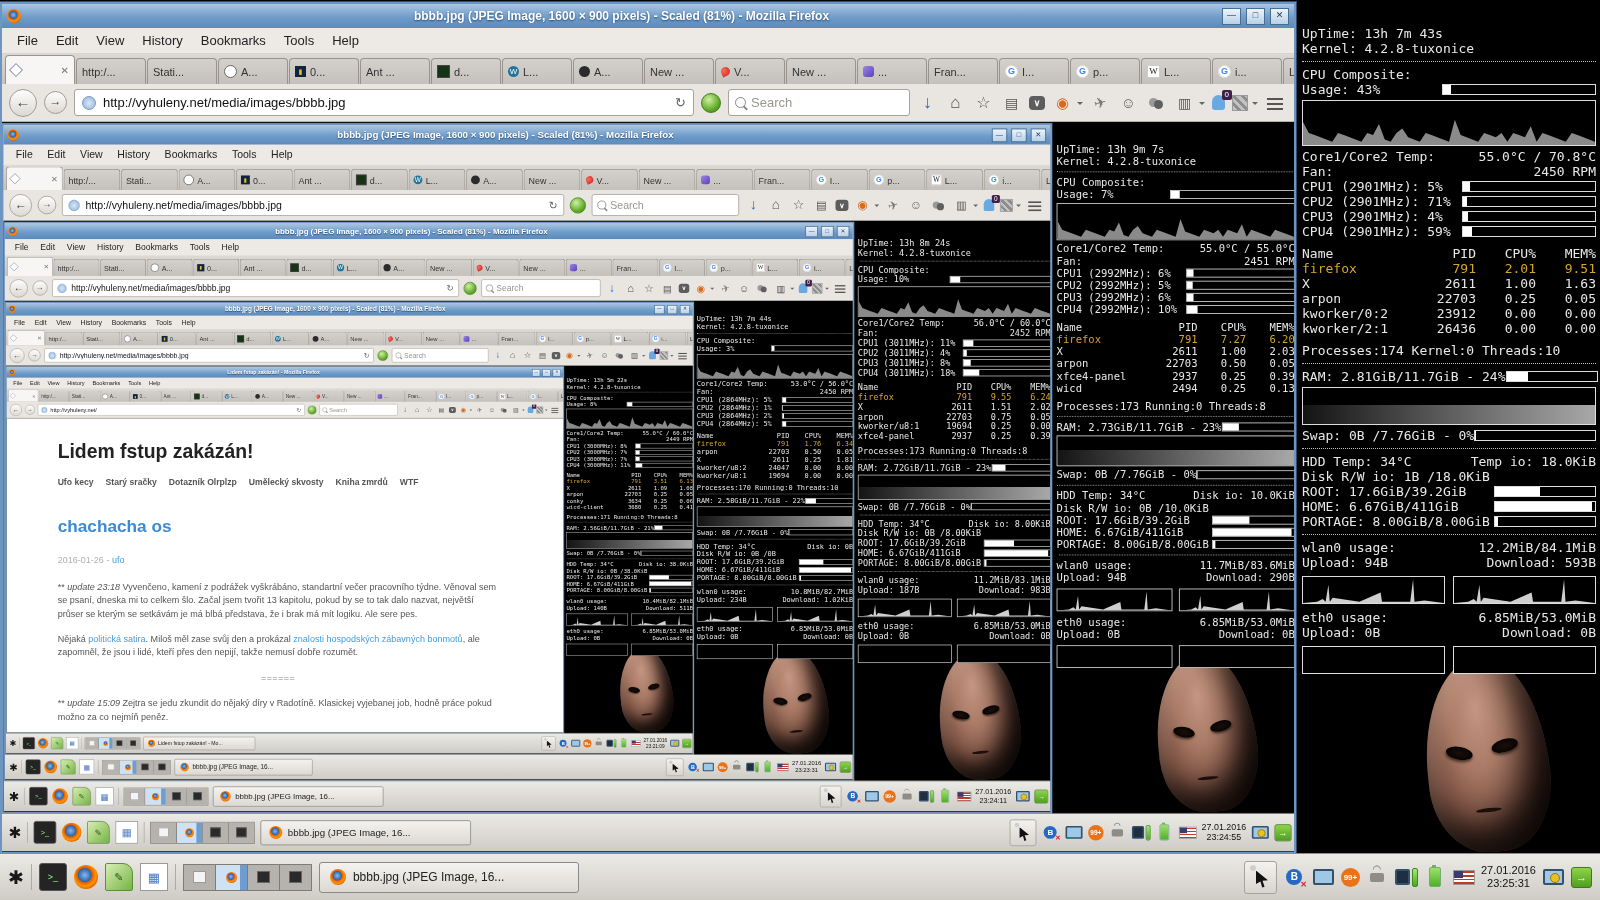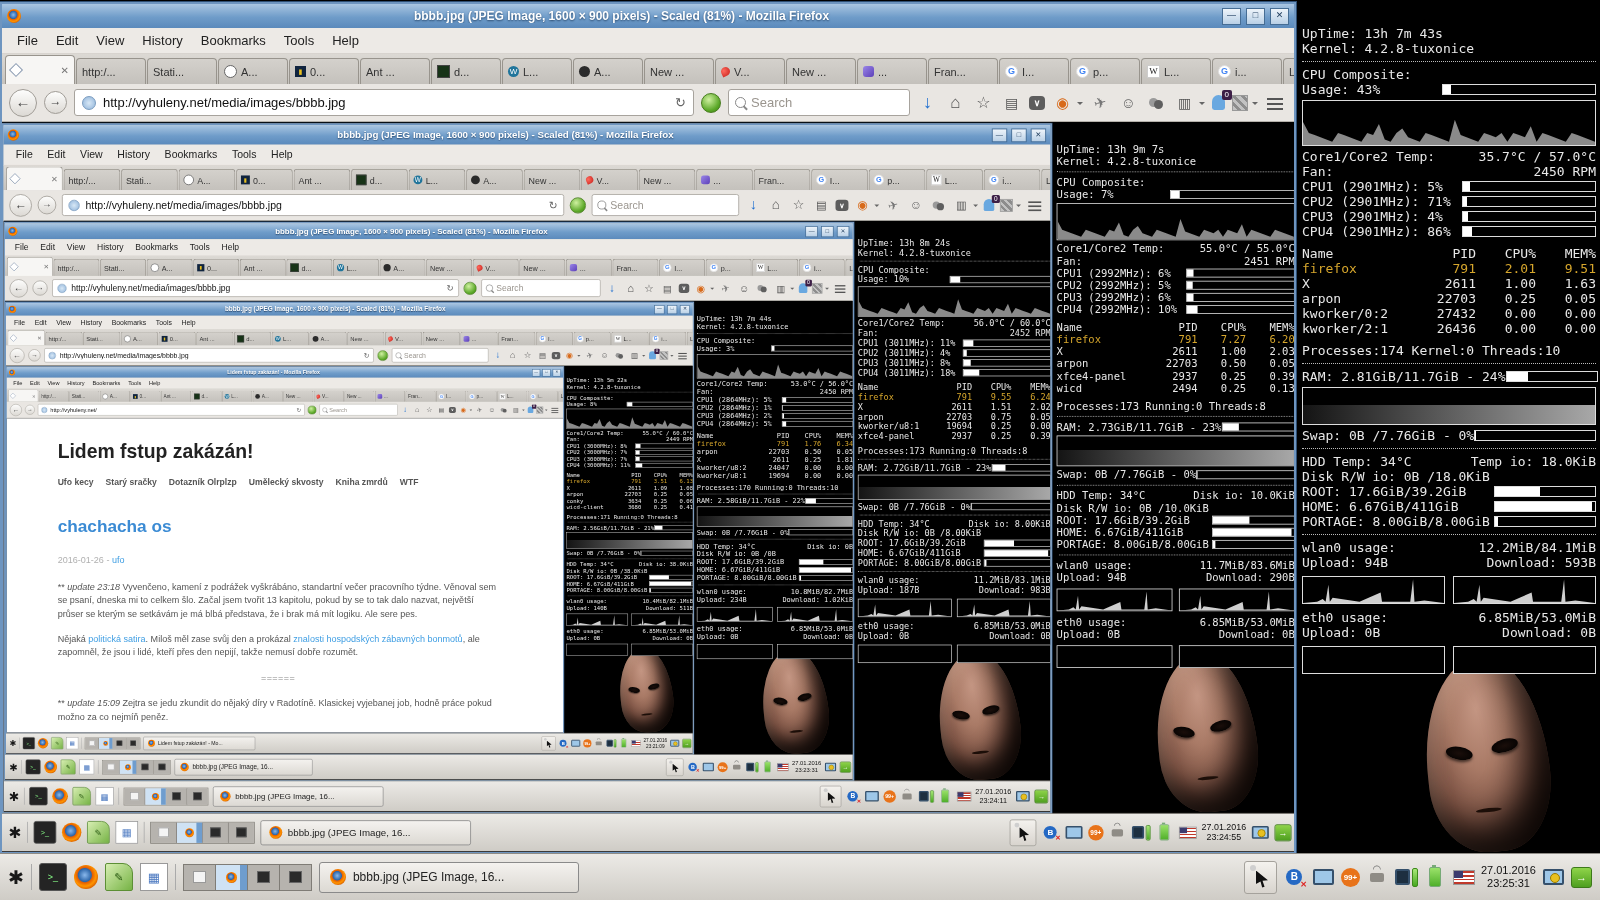--- a/index.html
+++ b/index.html
@@ -226,21 +226,21 @@
             <i style="width: 5%;"></i>
           </span>
         </div>
         <div class="cgraph g-cpu">
           <svg viewBox="0 0 100 20" preserveAspectRatio="none">
             <path d="M0 20 L0 9.5 L2 14.5 L4 15.5 L6 16.5 L8 17.5 L10 18.5 L12 14.5 L14 15.5 L16 16.5 L18 17.5 L20 18.5 L22 14.5 L24 15.5 L26 10.5 L28 17.5 L30 18.5 L32 14.5 L34 12.5 L36 16.5 L38 17.5 L40 18.5 L42 14.5 L44 15.5 L46 16.5 L48 17.5 L50 18.5 L52 8.5 L54 15.5 L56 16.5 L58 17.5 L60 18.5 L62 14.5 L64 15.5 L66 16.5 L68 14.5 L70 18.5 L72 14.5 L74 15.5 L76 16.5 L78 11.5 L80 18.5 L82 14.5 L84 15.5 L86 16.5 L88 17.5 L90 18.5 L92 14.5 L94 15.5 L96 16.5 L98 17.5 L100 18.5 L100 20 Z" fill="#8a8a8a"></path>
           </svg>
         </div>
         <div class="crow">
           <span>Core1/Core2 Temp:</span>
-          <span>35.7°C / 57.0°C</span>
+          <span>55.0°C / 70.8°C</span>
         </div>
         <div class="crow">
           <span>Fan:</span>
           <span>2450 RPM</span>
         </div>
         <div class="crow">
           <span>CPU1 (2901MHz): 5%</span>
           <span class="cbar" style="width: 132px;">
             <i style="width: 5%;"></i>
           </span>
@@ -251,21 +251,21 @@
             <i style="width: 3%;"></i>
           </span>
         </div>
         <div class="crow">
           <span>CPU3 (2901MHz): 4%</span>
           <span class="cbar" style="width: 132px;">
             <i style="width: 4%;"></i>
           </span>
         </div>
         <div class="crow">
-          <span>CPU4 (2901MHz): 86%</span>
+          <span>CPU4 (2901MHz): 59%</span>
           <span class="cbar" style="width: 132px;">
             <i style="width: 7%;"></i>
           </span>
         </div>
         <div class="cgap"></div>
         <div class="crow">
           <span class="c-name">Name</span>
           <span class="c-num">PID</span>
           <span class="c-num">CPU%</span>
           <span class="c-num">MEM%</span>
@@ -283,21 +283,21 @@
           <span class="c-num">1.63</span>
         </div>
         <div class="crow">
           <span class="c-name">arpon</span>
           <span class="c-num">22703</span>
           <span class="c-num">0.25</span>
           <span class="c-num">0.05</span>
         </div>
         <div class="crow">
           <span class="c-name">kworker/0:2</span>
-          <span class="c-num">27432</span>
+          <span class="c-num">23912</span>
           <span class="c-num">0.00</span>
           <span class="c-num">0.00</span>
         </div>
         <div class="crow">
           <span class="c-name">kworker/2:1</span>
           <span class="c-num">26436</span>
           <span class="c-num">0.00</span>
           <span class="c-num">0.00</span>
         </div>
         <div class="cgap"></div>
@@ -314,21 +314,21 @@
           <span>Swap: 0B  /7.76GiB - 0%</span>
           <span class="cbar" style="width: 120px;">
             <i style="width: 1%;"></i>
           </span>
         </div>
         <div class="chr"></div>
         <div class="crow">
           <span>HDD Temp: 34°C</span>
           <span>Temp io: 18.0KiB</span>
         </div>
-        <div class="cline"><span>Disk R/W io: 0B  /18.0KiB</span></div>
+        <div class="cline"><span>Disk R/W io: 1B  /18.0KiB</span></div>
         <div class="crow">
           <span>ROOT: 17.6GiB/39.2GiB</span>
           <span class="cbar" style="width: 100px;">
             <i style="width: 45%;"></i>
           </span>
         </div>
         <div class="crow">
           <span>HOME: 6.67GiB/411GiB</span>
           <span class="cbar" style="width: 100px;">
             <i style="width: 97%;"></i>

